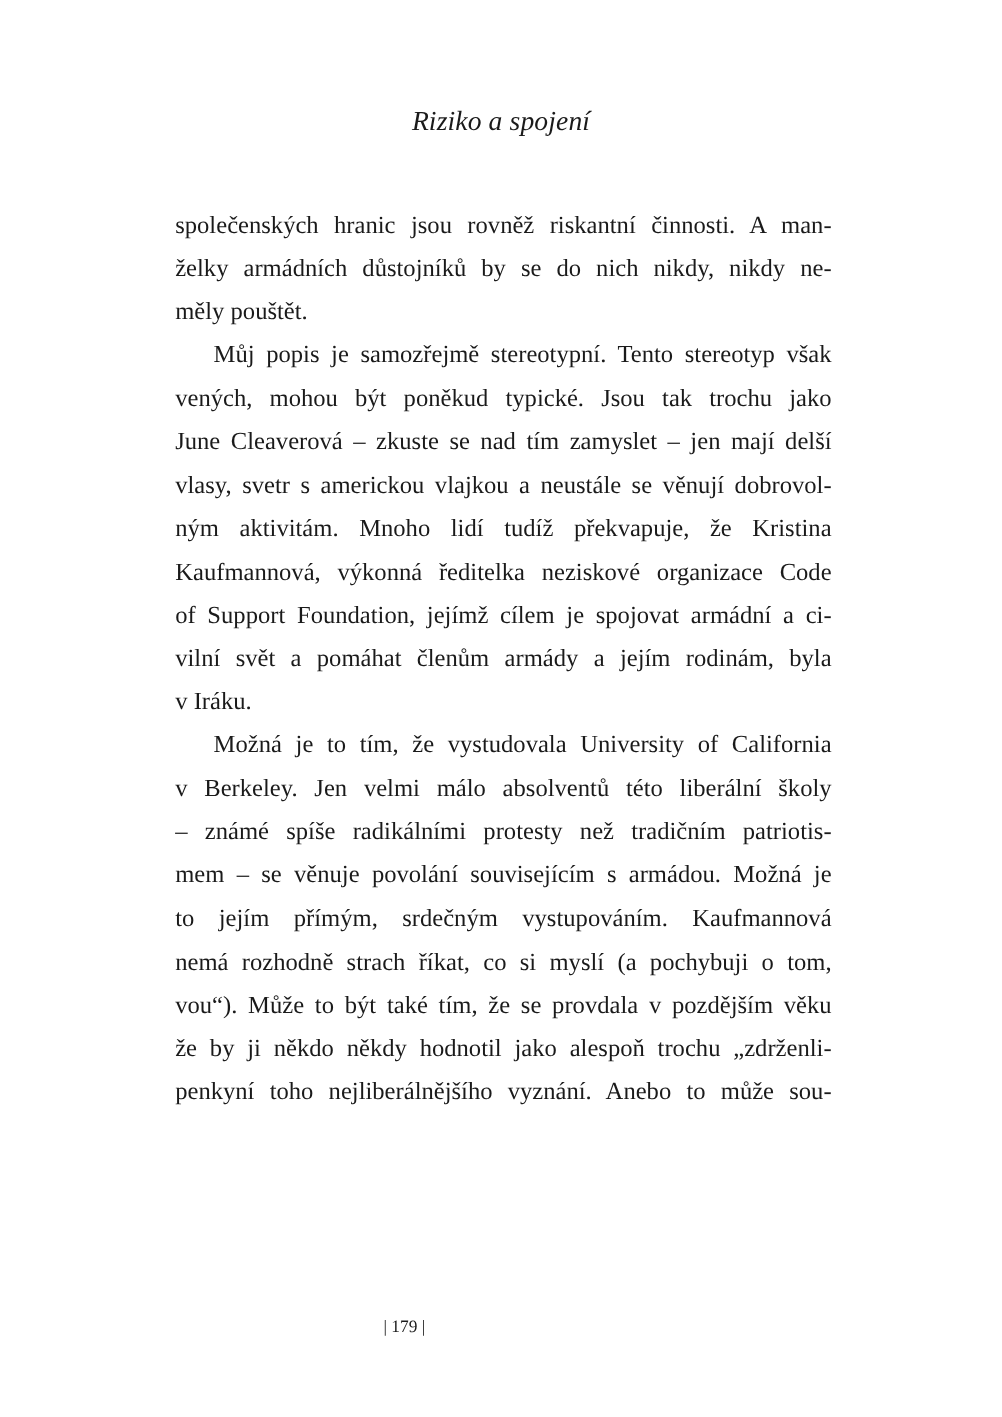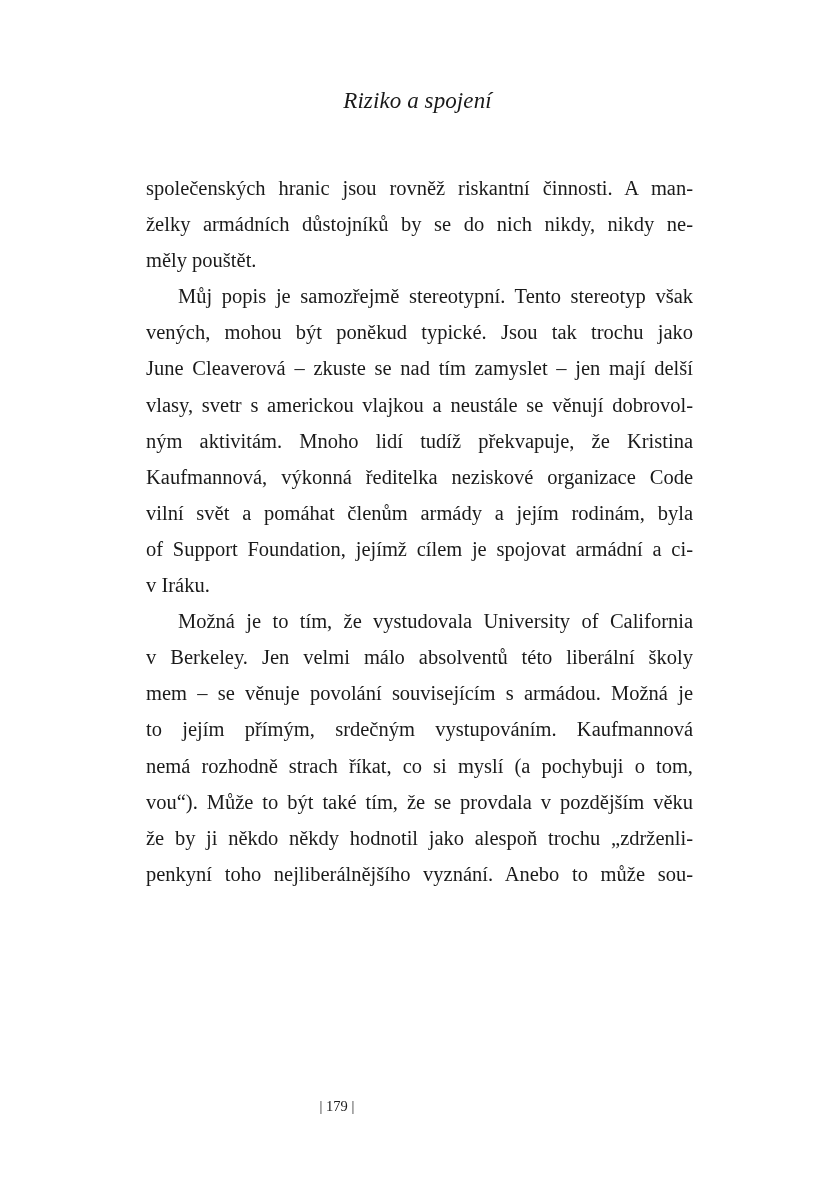--- a/index.html
+++ b/index.html
@@ -66,26 +66,27 @@
   <span class="line">společenských hranic jsou rovněž riskantní činnosti. A man-</span>
   <span class="line">želky armádních důstojníků by se do nich nikdy, nikdy ne-</span>
   <span class="line last">měly pouštět.</span>
 
   <span class="line indent">Můj popis je samozřejmě stereotypní. Tento stereotyp však</span>
   <span class="line">vených, mohou být poněkud typické. Jsou tak trochu jako</span>
   <span class="line">June Cleaverová – zkuste se nad tím zamyslet – jen mají delší</span>
   <span class="line">vlasy, svetr s americkou vlajkou a neustále se věnují dobrovol-</span>
   <span class="line">ným aktivitám. Mnoho lidí tudíž překvapuje, že Kristina</span>
   <span class="line">Kaufmannová, výkonná ředitelka neziskové organizace Code</span>
+  <span class="line">of Support Foundation, jejímž cílem je spojovat armádní a ci-</span>
   <span class="line">vilní svět a pomáhat členům armády a jejím rodinám, byla</span>
-  <span class="line">of Support Foundation, jejímž cílem je spojovat armádní a ci-</span>
   <span class="line last">v Iráku.</span>
 
   <span class="line indent">Možná je to tím, že vystudovala University of California</span>
   <span class="line">v Berkeley. Jen velmi málo absolventů této liberální školy</span>
+  <span class="line">– známé spíše radikálními protesty než tradičním patriotis-</span>
   <span class="line">mem – se věnuje povolání souvisejícím s armádou. Možná je</span>
   <span class="line">to jejím přímým, srdečným vystupováním. Kaufmannová</span>
   <span class="line">nemá rozhodně strach říkat, co si myslí (a pochybuji o tom,</span>
   <span class="line">vou“). Může to být také tím, že se provdala v pozdějším věku</span>
   <span class="line">že by ji někdo někdy hodnotil jako alespoň trochu „zdrženli-</span>
   <span class="line">penkyní toho nejliberálnějšího vyznání. Anebo to může sou-</span>
 </div>
 
 <div class="page-number">| 179 |</div>
 

